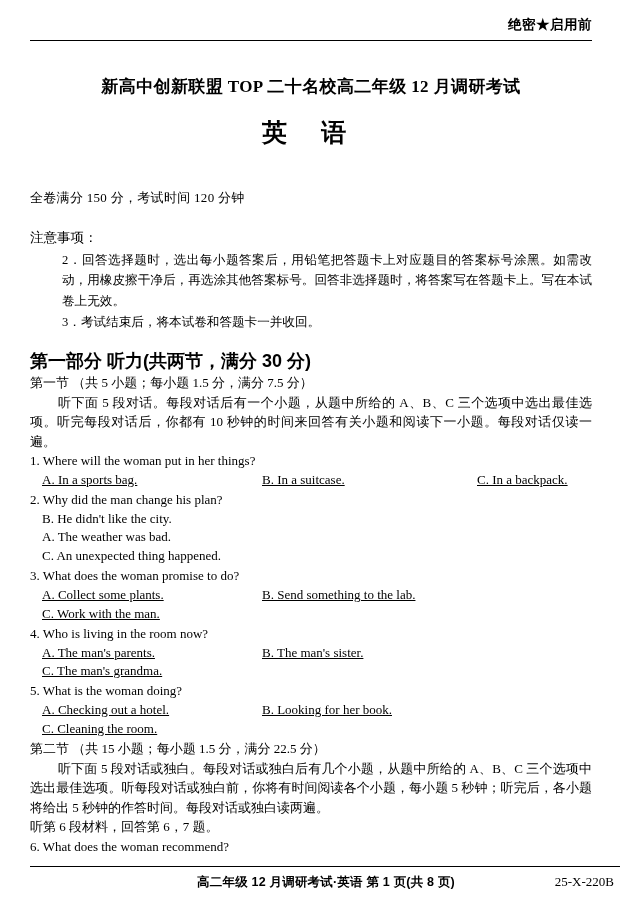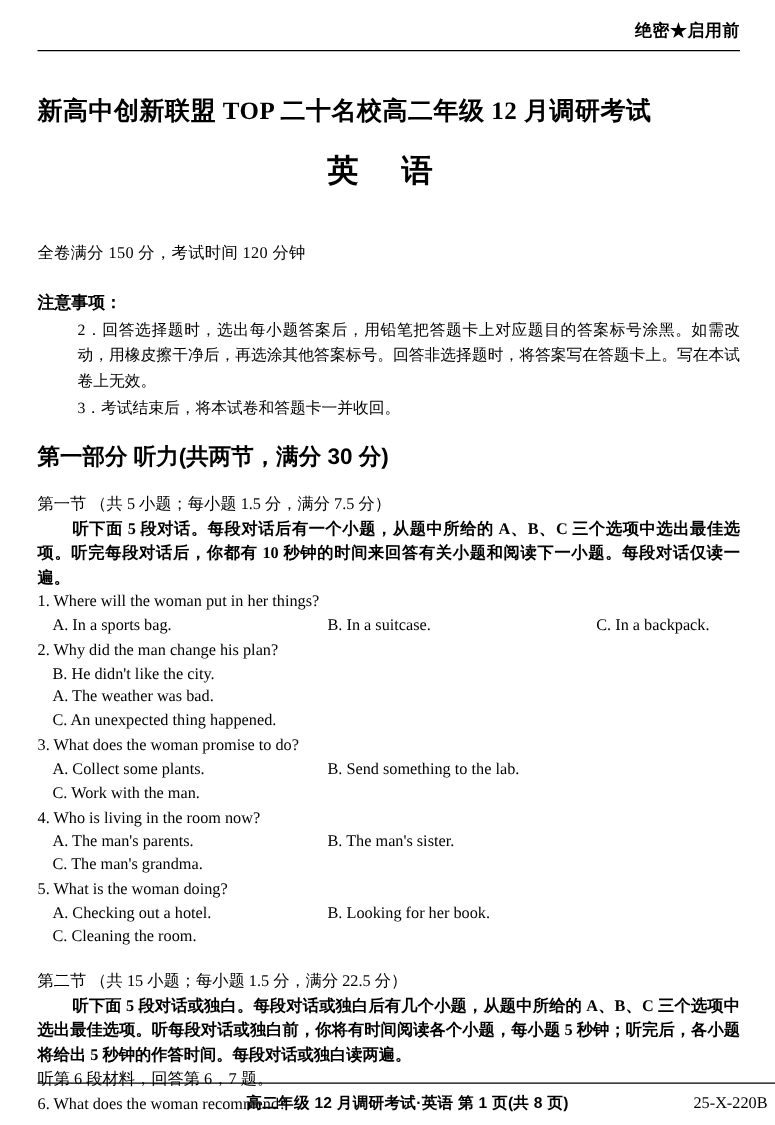--- a/index.html
+++ b/index.html
@@ -29,42 +29,42 @@
     letter-spacing: 0.5px;
     margin: 2px 0 0 2px;
     text-align: right;
   }
   .hr-top {
     border: none;
     border-top: 1px solid #000;
     margin: 6px 0 0 0;
   }
   .title-main {
-    text-align: left;
-    font-size: 20px;
+    text-align: center;
+    font-size: 17px;
     font-weight: bold;
     letter-spacing: 0.4px;
     margin-top: 34px;
     font-family: "Liberation Serif", serif;
   }
   .title-sub {
     text-align: center;
     font-size: 25px;
     font-weight: bold;
     letter-spacing: 14px;
     margin-top: 18px;
   }
   .score-line {
     font-size: 13px;
     margin-top: 40px;
     letter-spacing: 0.3px;
   }
   .notice-head {
     font-family: "Liberation Sans", sans-serif;
-    font-weight: bold;
+    font-weight: normal;
     font-size: 13.5px;
     margin-top: 22px;
   }
   .notice-list {
     font-size: 12.6px;
     line-height: 1.62;
     margin-top: 4px;
     padding-left: 34px;
   }
   .notice-list li {
@@ -73,45 +73,46 @@
     padding-left: 2px;
   }
   .sec-head {
     font-family: "Liberation Sans", sans-serif;
     font-weight: bold;
     font-size: 18px;
     margin-top: 16px;
   }
   .part-line {
     font-size: 13px;
-    margin-top: 17px;
+    margin-top: 1px;
   }
   .para {
     font-size: 13px;
     line-height: 1.5;
     text-align: justify;
     margin-top: 1px;
   }
-  .para.indent { text-indent: 28px; font-weight: bold; }
+  .para.indent { text-indent: 28px; }
   .q {
     font-size: 13px;
     margin-top: 1px;
     line-height: 1.45;
   }
   .opts {
     font-size: 13px;
     line-height: 1.45;
     position: relative;
     padding-left: 12px;
   }
   .opts.row {
     display: block;
   }
   .opts .o {
     display: inline-block;
+    text-decoration: underline;
   }
   .o1 { width: 220px; }
   .o2 { width: 215px; }
   .o3 { }
   .opt-stack {
     font-size: 13px;
     line-height: 1.45;
     padding-left: 12px;
   }
   .footer {

